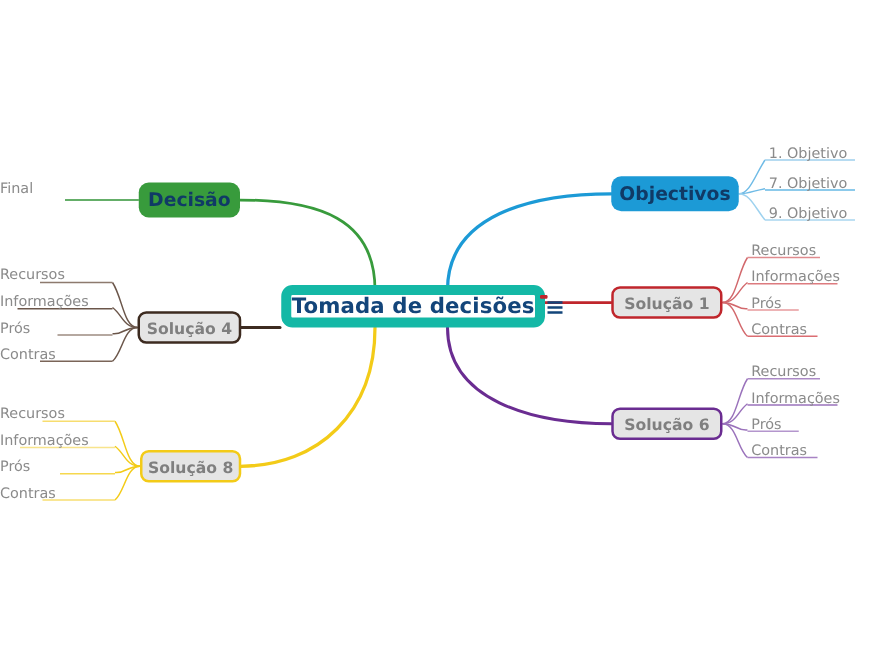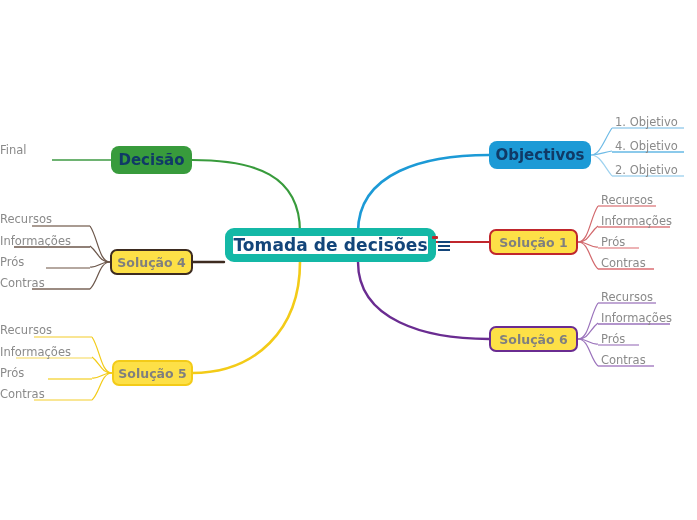--- a/index.html
+++ b/index.html
@@ -43,21 +43,21 @@
     border-radius: 9px;
     letter-spacing: 0.1px;
   }
   .node-filled {
     color: #103a66;
     font-weight: bold;
     font-size: 15px;
     border-radius: 8px;
   }
   .node-outline {
-    background: #fde047;
+    background: #e5e5e5;
     border-width: 2px;
     border-style: solid;
     color: #7f7f7f;
     font-weight: bold;
     font-size: 12.5px;
   }
   .leaf {
     position: absolute;
     font-size: 11.5px;
     color: #8a8a8a;
@@ -183,39 +183,39 @@
 
   <div class="node node-outline" style="left:489px; top:229px; width:89px; height:26px; border-color:#c0262c;">
     <span>Solução 1</span>
   </div>
 
   <div class="node node-outline" style="left:489px; top:326px; width:89px; height:26px; border-color:#6a2c91;">
     <span>Solução 6</span>
   </div>
 
   <div class="node node-outline" style="left:112px; top:360px; width:81px; height:26px; border-color:#f3cb18;">
-    <span>Solução 5</span>
+    <span>Solução 8</span>
   </div>
 
   <div class="node node-outline" style="left:110px; top:249px; width:83px; height:26px; border-color:#3d2b20;">
     <span>Solução 4</span>
   </div>
 
   <div class="leaf leaf-left" style="left:0px; top:143px; width:105px;">
     <span>Final</span>
   </div>
 
   <div class="leaf leaf-right" style="left:615px; top:115px;">
     <span>1. Objetivo</span>
   </div>
   <div class="leaf leaf-right" style="left:615px; top:139px;">
-    <span>4. Objetivo</span>
+    <span>7. Objetivo</span>
   </div>
   <div class="leaf leaf-right" style="left:615px; top:163px;">
-    <span>2. Objetivo</span>
+    <span>9. Objetivo</span>
   </div>
 
   <div class="leaf leaf-right" style="left:601px; top:193px;">
     <span>Recursos</span>
   </div>
   <div class="leaf leaf-right" style="left:601px; top:214px;">
     <span>Informações</span>
   </div>
   <div class="leaf leaf-right" style="left:601px; top:235px;">
     <span>Prós</span>

